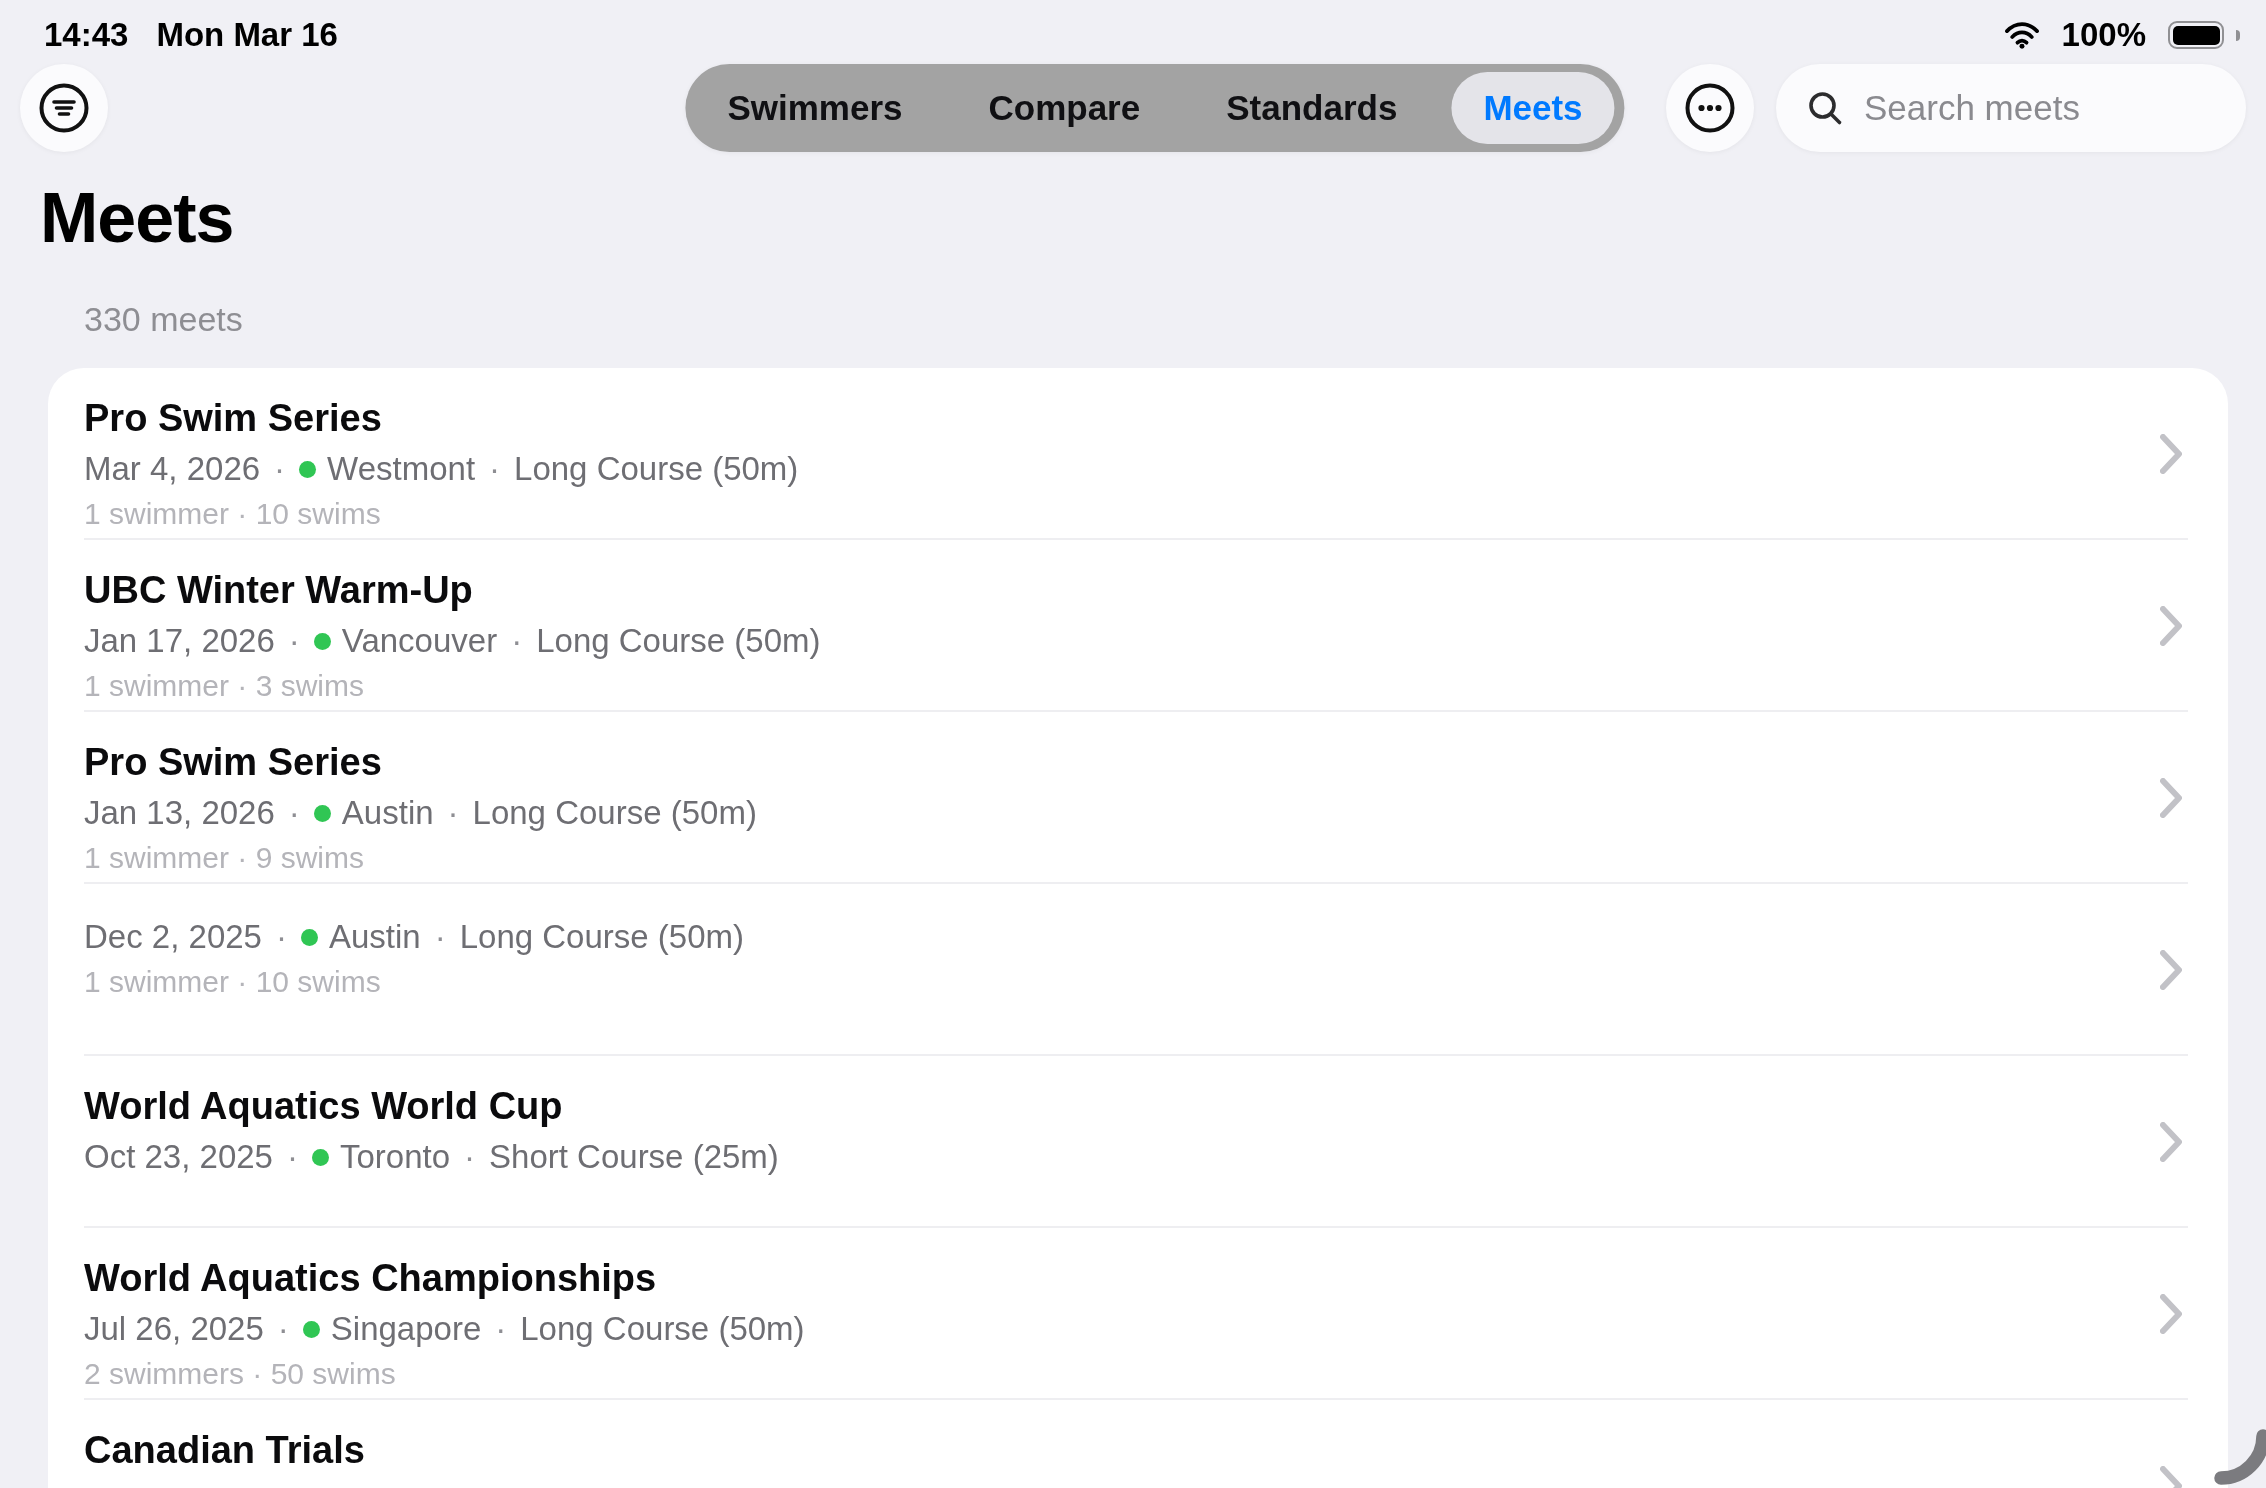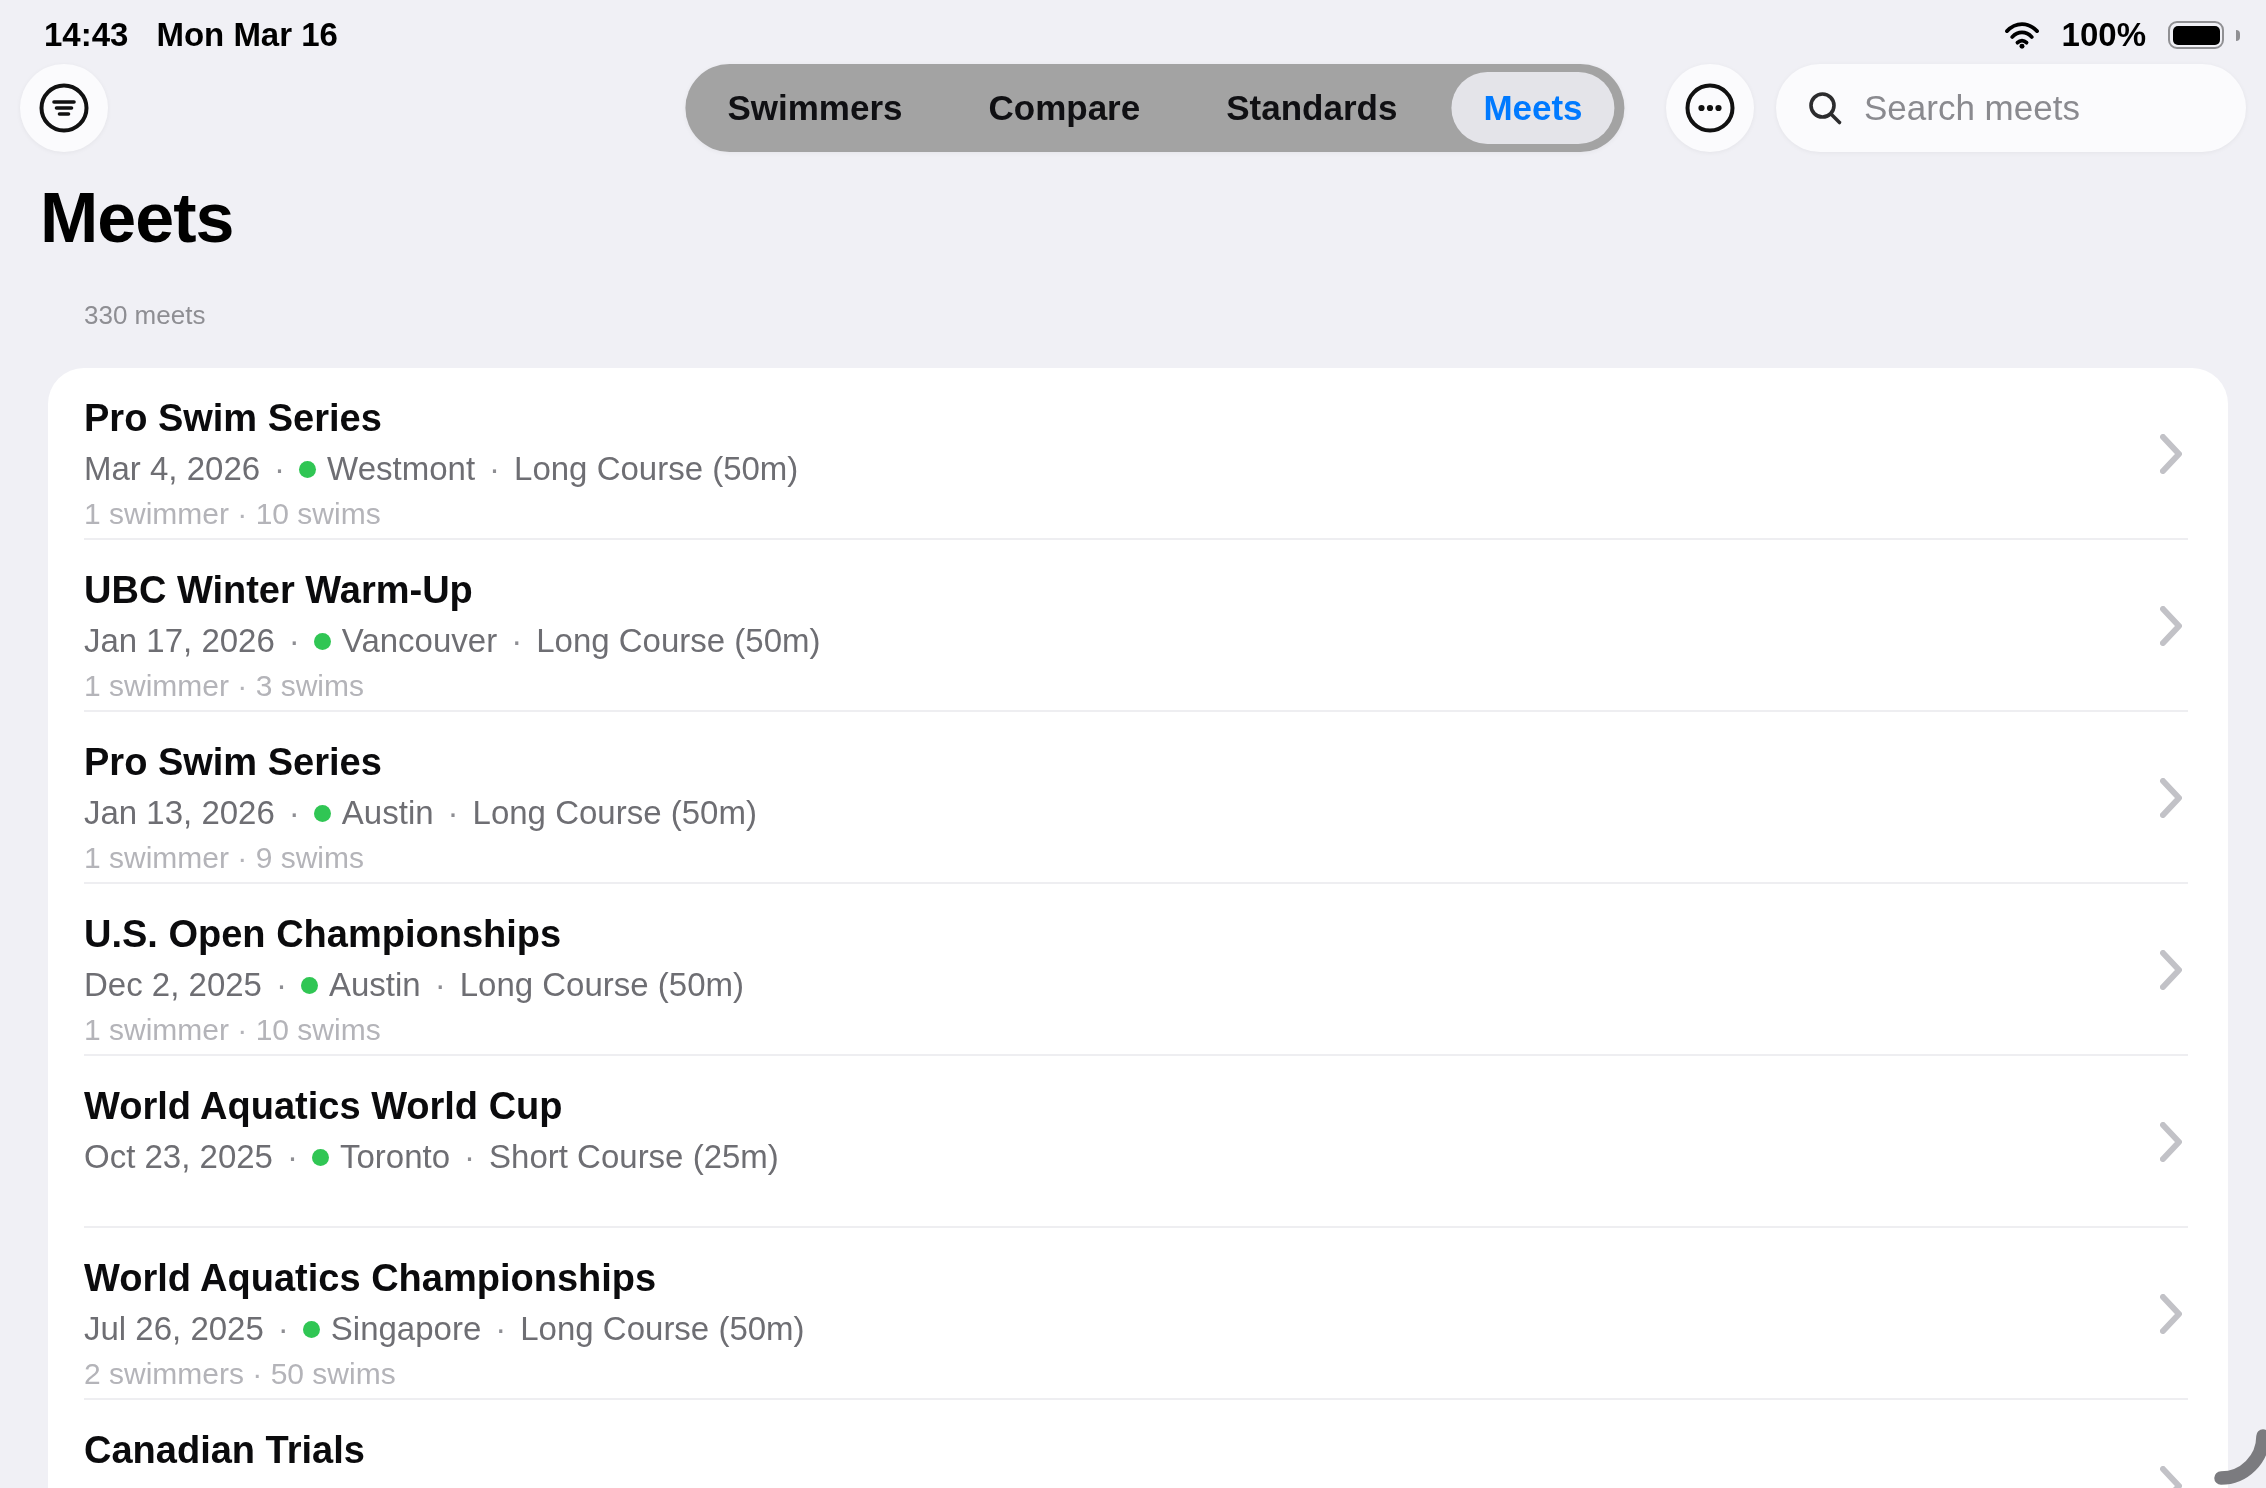--- a/index.html
+++ b/index.html
@@ -66,21 +66,21 @@
   }
   .search-input::placeholder { color:#8a8a8f; opacity:1; }
 
   
   .page-title {
     position:absolute; left:40px; top:178px;
     font-size:70px; font-weight:800; letter-spacing:-1px;
   }
   .meet-count {
     position:absolute; left:84px; top:300px;
-    font-size:26px; font-weight:500; color:#8e8e93;
+    font-size:34px; font-weight:500; color:#8e8e93;
   }
 
   
   .card {
     position:absolute; left:48px; right:38px; top:368px; height:1320px;
     background:#fff; border-radius:36px; overflow:hidden;
   }
   .row {
     position:relative; height:172px; padding:26px 130px 0 36px; cursor:pointer;
   }
@@ -220,21 +220,20 @@
     </div>
     <div class="row-stats">1 swimmer · 9 swims</div>
     <span class="chevron">
       <svg viewBox="0 0 22 40" fill="none">
           <path d="M3 3 L19 20 L3 37" stroke="#c2c2c7" stroke-width="6" stroke-linecap="round" stroke-linejoin="round"></path>
         </svg>
     </span>
   </div>
 
   <div class="row">
-    <div class="row-title">U.S. Open Championships</div>
     <div class="row-sub">
       <span>Dec 2, 2025</span>
       <span class="sep"></span>
       <span class="loc-dot"></span>
       <span>Austin</span>
       <span class="sep"></span>
       <span>Long Course (50m)</span>
     </div>
     <div class="row-stats">1 swimmer · 10 swims</div>
     <span class="chevron">

